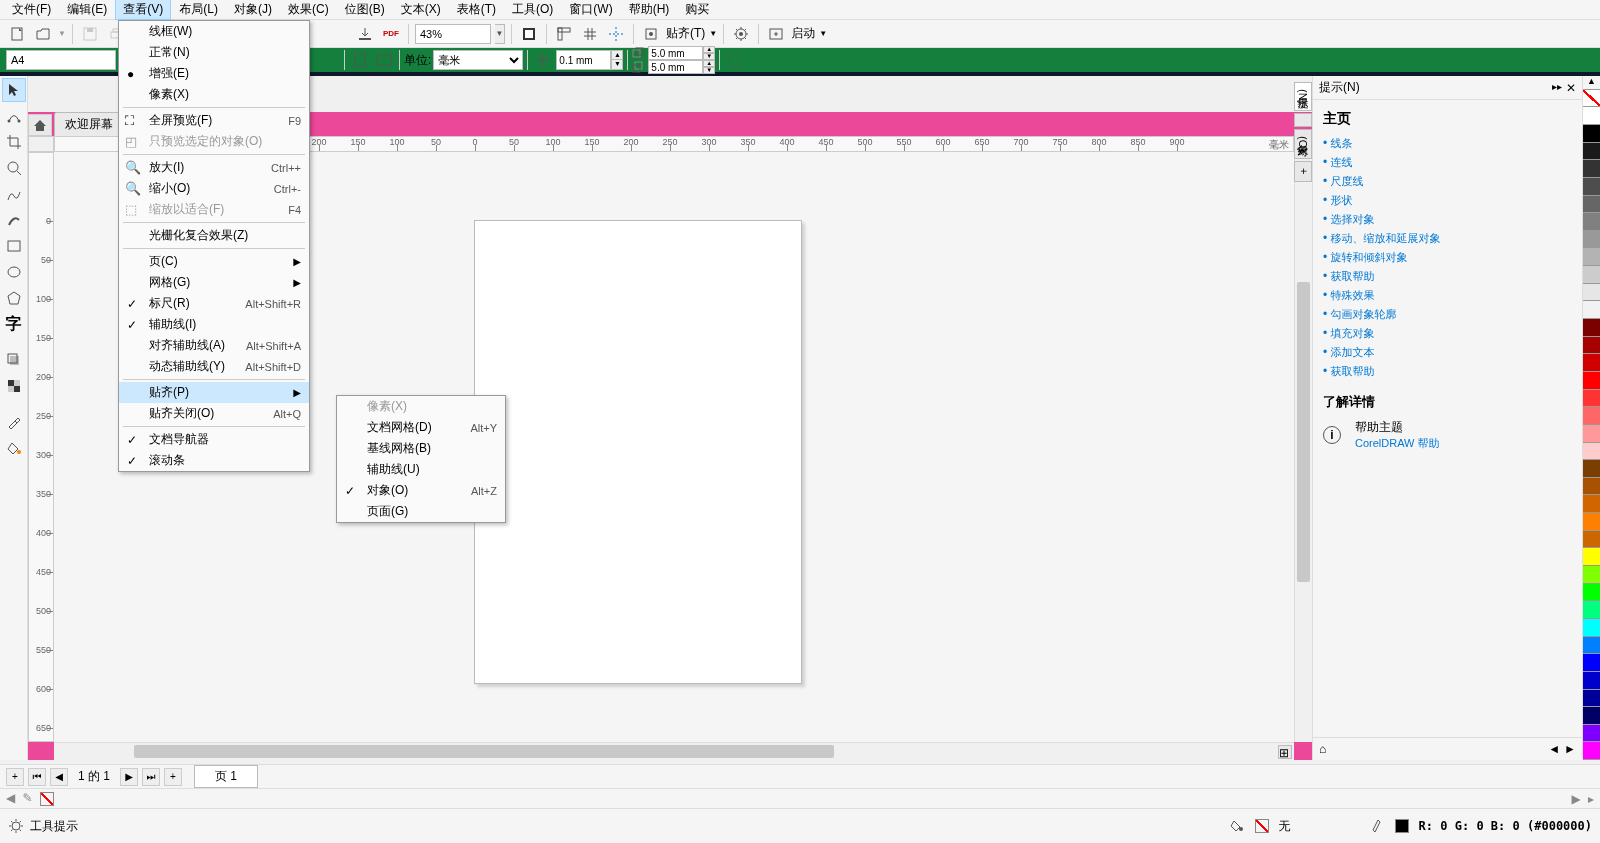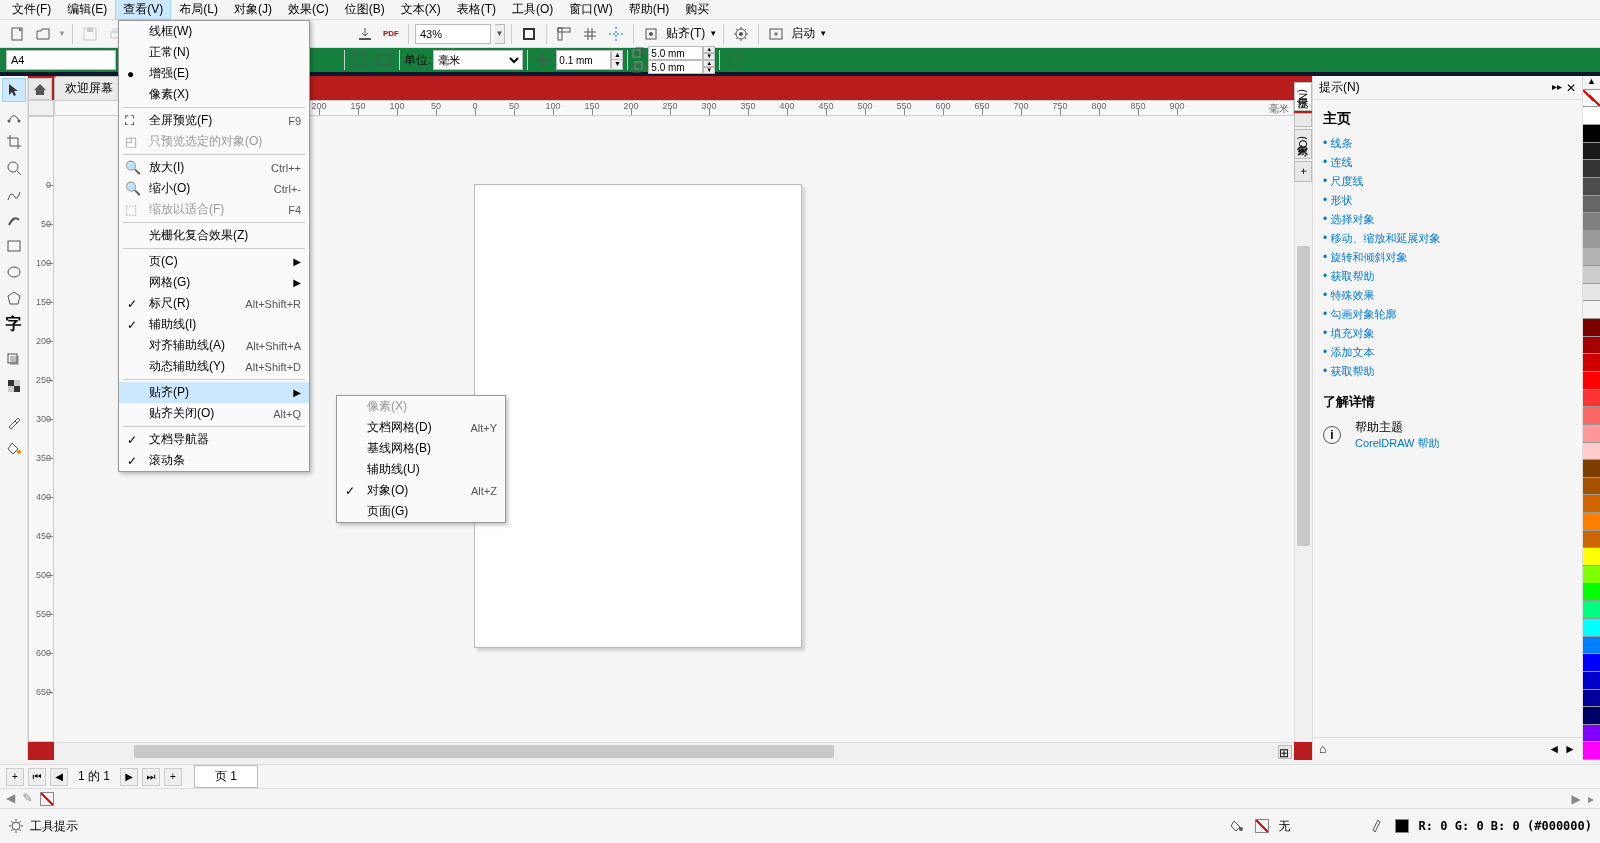--- a/index.html
+++ b/index.html
@@ -12,21 +12,21 @@
 .tb-btn{width:22px;height:22px;display:flex;align-items:center;justify-content:center;cursor:pointer;border:1px solid transparent;}
 .tb-sep{width:1px;height:20px;background:#ccc;margin:0 2px;}
 .tb-input{height:20px;border:1px solid #bbb;background:#fff;padding:0 4px;font-size:11px;}
 .tb-select{height:20px;border:1px solid #bbb;background:#fff;font-size:11px;}
 .zoom-sel{width:76px;}
 .dropdown-arrow{width:10px;height:20px;background:#eee;border:1px solid #bbb;border-left:none;display:flex;align-items:center;justify-content:center;font-size:8px;color:#555;}
 .workspace{position:absolute;top:76px;left:0;right:0;bottom:83px;display:flex;}
 .left-tools{width:28px;background:#f5f5f5;border-right:1px solid #ddd;display:flex;flex-direction:column;align-items:center;padding-top:2px;gap:2px;}
 .left-tools .tool{width:24px;height:24px;display:flex;align-items:center;justify-content:center;cursor:pointer;}
 .left-tools .tool.active{background:#cce8ff;border:1px solid #99d1ff;}
-.canvas-area{flex:1;position:relative;background:#b91c1c;}
+.canvas-area{flex:1;position:relative;background:#ec4899;margin-top:36px;}
 .tab-bar{height:24px;display:flex;align-items:flex-end;}
 .tab-bar .home-btn{width:24px;height:22px;display:flex;align-items:center;justify-content:center;background:#e8e8e8;border:1px solid #ccc;}
 .tab-bar .tab{padding:3px 10px;background:#eaeaea;border:1px solid #bbb;border-bottom:none;border-radius:3px 3px 0 0;margin-left:2px;}
 .ruler-corner{position:absolute;top:24px;left:0;width:26px;height:16px;background:#f0f0f0;border:1px solid #ccc;}
 .ruler-h{position:absolute;top:24px;left:26px;right:18px;height:16px;background:#f8f8f8;border:1px solid #ccc;overflow:hidden;}
 .ruler-h .unit-lbl{position:absolute;right:4px;top:1px;font-size:10px;color:#666;}
 .ruler-h .tick{position:absolute;bottom:0;width:1px;height:6px;background:#888;}
 .ruler-h .tick-lbl{position:absolute;top:0;font-size:9px;color:#666;transform:translateX(-50%);}
 .ruler-v{position:absolute;top:40px;left:0;width:26px;bottom:18px;background:#f8f8f8;border:1px solid #ccc;}
 .ruler-v .tick{position:absolute;right:0;height:1px;width:6px;background:#888;}

